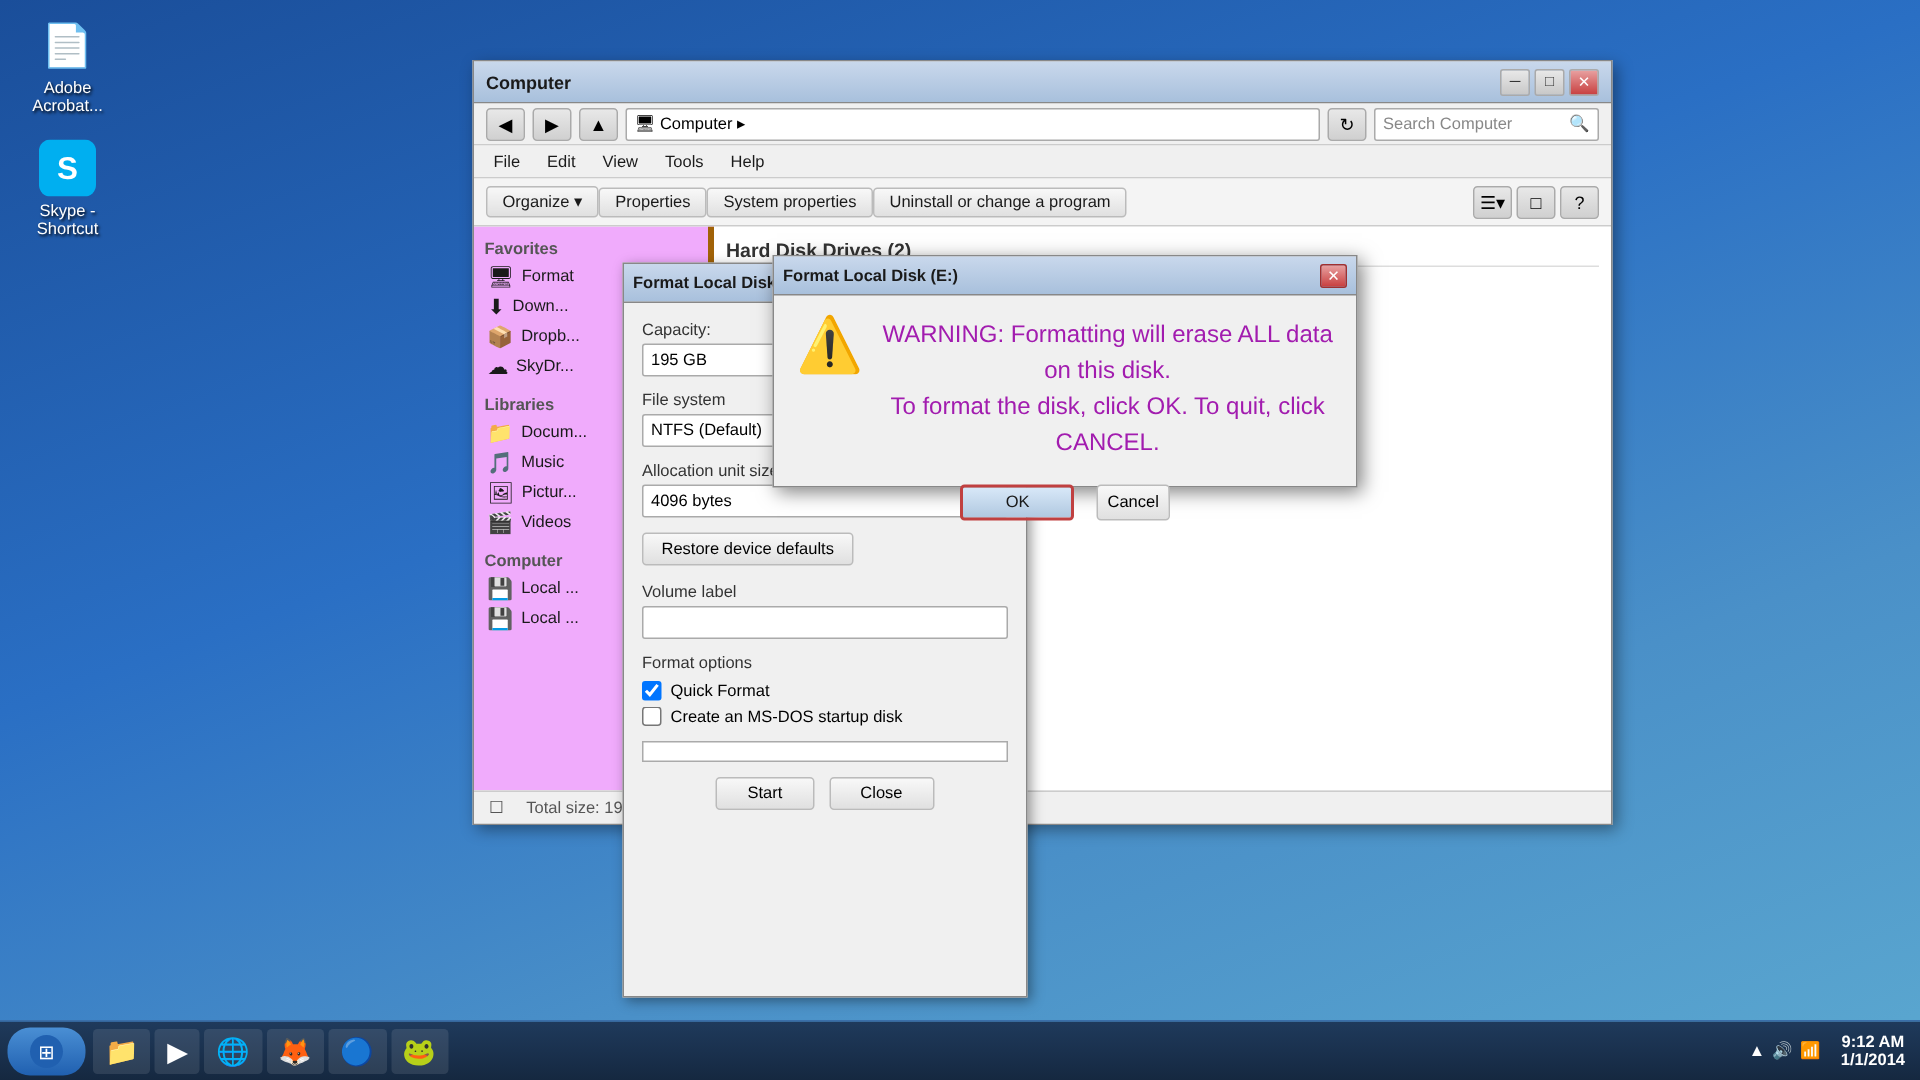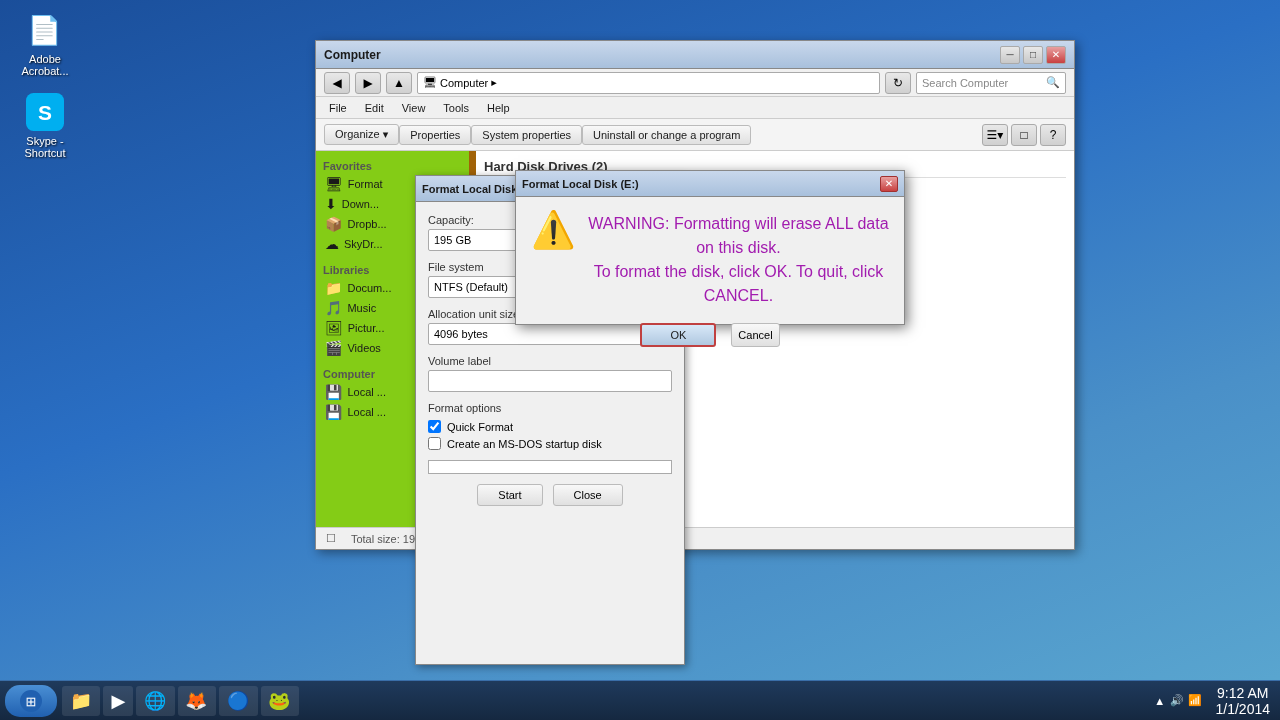--- a/index.html
+++ b/index.html
@@ -106,23 +106,24 @@
     .taskbar-tray {
       display: flex;
       align-items: center;
       gap: 5px;
       padding: 0 8px;
       color: white;
       font-size: 11px;
     }
     .taskbar-clock {
       text-align: center;
-      font-size: 14px;
+      font-size: 11px;
       color: white;
       padding: 0 5px;
+      font-weight: bold;
     }
 
     
     .explorer-window {
       position: absolute;
       top: 40px;
       left: 315px;
       width: 760px;
       height: 510px;
       background: #f0f0f0;
@@ -253,22 +254,22 @@
     }
 
     
     .explorer-content {
       display: flex;
       flex: 1;
       overflow: hidden;
     }
     .explorer-sidebar {
       width: 160px;
-      background: #84cc16;
-      border-right: 7px solid #a16207;
+      background: #f0abfc;
+      border-right: 4px solid #a16207;
       padding: 5px;
       overflow-y: auto;
     }
     .sidebar-section-title {
       font-size: 11px;
       font-weight: bold;
       color: #555;
       padding: 4px 2px 2px;
     }
     .sidebar-item {
@@ -697,20 +698,23 @@
         <span>NTFS (Default)</span>
         <span>▾</span>
       </div>
 
       <div class="field-label">Allocation unit size</div>
       <div class="field-dropdown">
         <span>4096 bytes</span>
         <span>▾</span>
       </div>
 
+      <div>
+        <button class="restore-btn">Restore device defaults</button>
+      </div>
 
       <div class="field-label">Volume label</div>
       <div class="field-value" style="margin-bottom:10px"></div>
 
       <div class="format-options-title">Format options</div>
       <div class="checkbox-row">
         <input type="checkbox" checked="" style="">
         <span>Quick Format</span>
       </div>
       <div class="checkbox-row">

